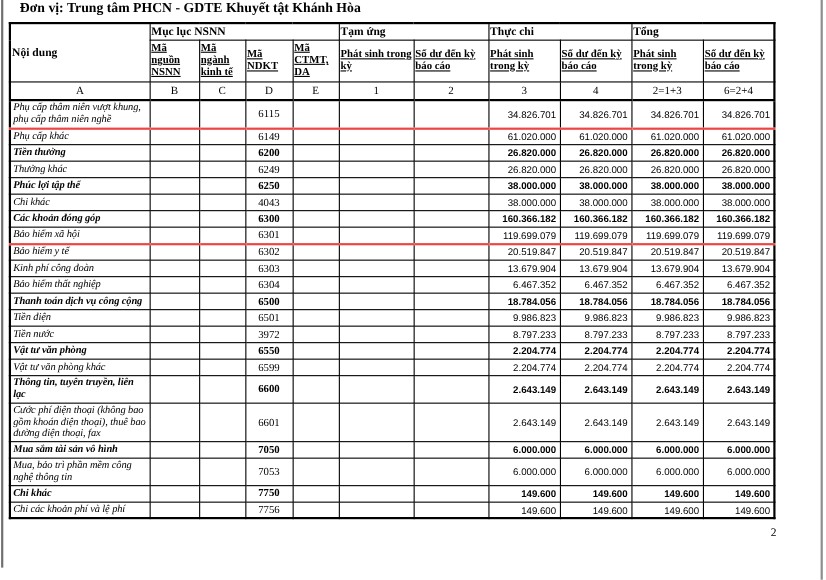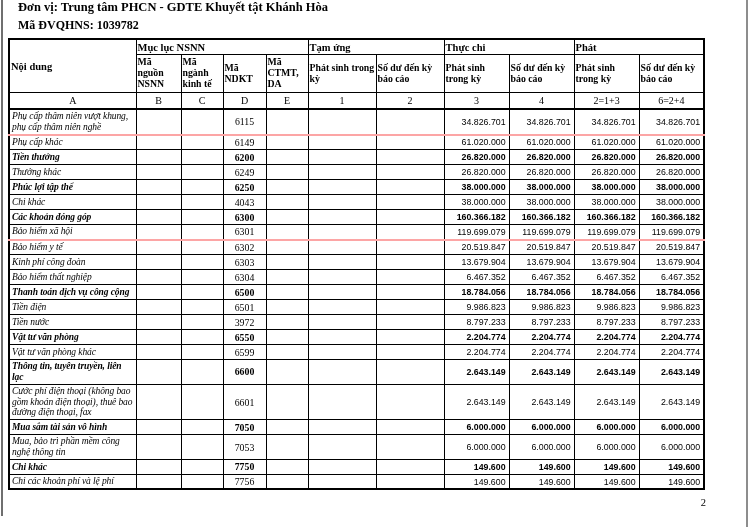--- a/index.html
+++ b/index.html
@@ -11,40 +11,39 @@
   .edge-line-left{position:absolute;left:1px;top:0;width:2px;height:516px;background:#6f6f6f;}
   .edge-line-right{position:absolute;left:746px;top:0;width:2px;height:527px;background:#8d8d8d;}
   .content{position:absolute;left:8px;top:0;width:700px;}
   .title1{font-weight:bold;font-size:12.5px;padding-left:10px;}
   .title2{font-weight:bold;font-size:12px;padding-left:10px;margin-top:3px;}
 
   table{border-collapse:collapse;table-layout:fixed;width:695px;margin-top:5px;border:2px solid #000;}
   th,td{border:1px solid #000;vertical-align:middle;overflow:hidden;}
   thead th{font-weight:bold;text-align:left;padding:0 1px;}
   .group-row th{font-size:10.5px;height:14px;}
-  .sub-row th{font-size:9.8px;height:37px;line-height:1.12;font-weight:bold;}
+  .sub-row th{font-size:9.8px;height:37px;line-height:1.12;font-weight:bold;text-decoration:underline;}
   .letter-row td{font-size:10px;height:13px;text-align:center;border-bottom:2px solid #000;}
   tbody tr{height:15px;}
   tbody td{font-size:9.5px;}
   td.name{text-align:left;padding:1px 2px;line-height:1.14;letter-spacing:-0.1px;font-style:italic;}
   td.code{text-align:center;font-size:9.8px;}
   td.num{font-family:"Liberation Sans", sans-serif;font-size:8.8px;text-align:right;padding:1px 3px;}
   tr.bold td{font-weight:bold;}
-  tr.sep td{border-top:2px solid #fca5a5;}
+  tr.sep td{border-top:2px solid #ef4444;}
   .page-num{text-align:right;padding-right:2px;font-size:10.5px;margin-top:7px;}
 </style>
 </head>
 <body>
 
 <div class="edge-line-left"></div>
 <div class="edge-line-right"></div>
 
 <div class="content">
   <div class="title1">Đơn vị: Trung tâm PHCN - GDTE Khuyết tật Khánh Hòa</div>
-  <div class="title2">Mã ĐVQHNS: 1039782</div>
 
   <table>
     <colgroup>
       <col style="width:127px">
         <col style="width:45px">
         <col style="width:42px">
         <col style="width:43px">
       <col style="width:42px">
         <col style="width:68px">
         <col style="width:68px">
@@ -52,21 +51,21 @@
       <col style="width:65px">
         <col style="width:65px">
         <col style="width:65px">
     </colgroup>
     <thead>
       <tr class="group-row">
         <th rowspan="2">Nội dung</th>
         <th colspan="4">Mục lục NSNN</th>
         <th colspan="2">Tạm ứng</th>
         <th colspan="2">Thực chi</th>
-        <th colspan="2">Phát</th>
+        <th colspan="2">Tổng</th>
       </tr>
       <tr class="sub-row">
         <th>Mã nguồn NSNN</th>
         <th>Mã ngành kinh tế</th>
         <th>Mã NDKT</th>
         <th>Mã CTMT, DA</th>
         <th>Phát sinh trong kỳ</th>
         <th>Số dư đến kỳ báo cáo</th>
         <th>Phát sinh trong kỳ</th>
         <th>Số dư đến kỳ báo cáo</th>

